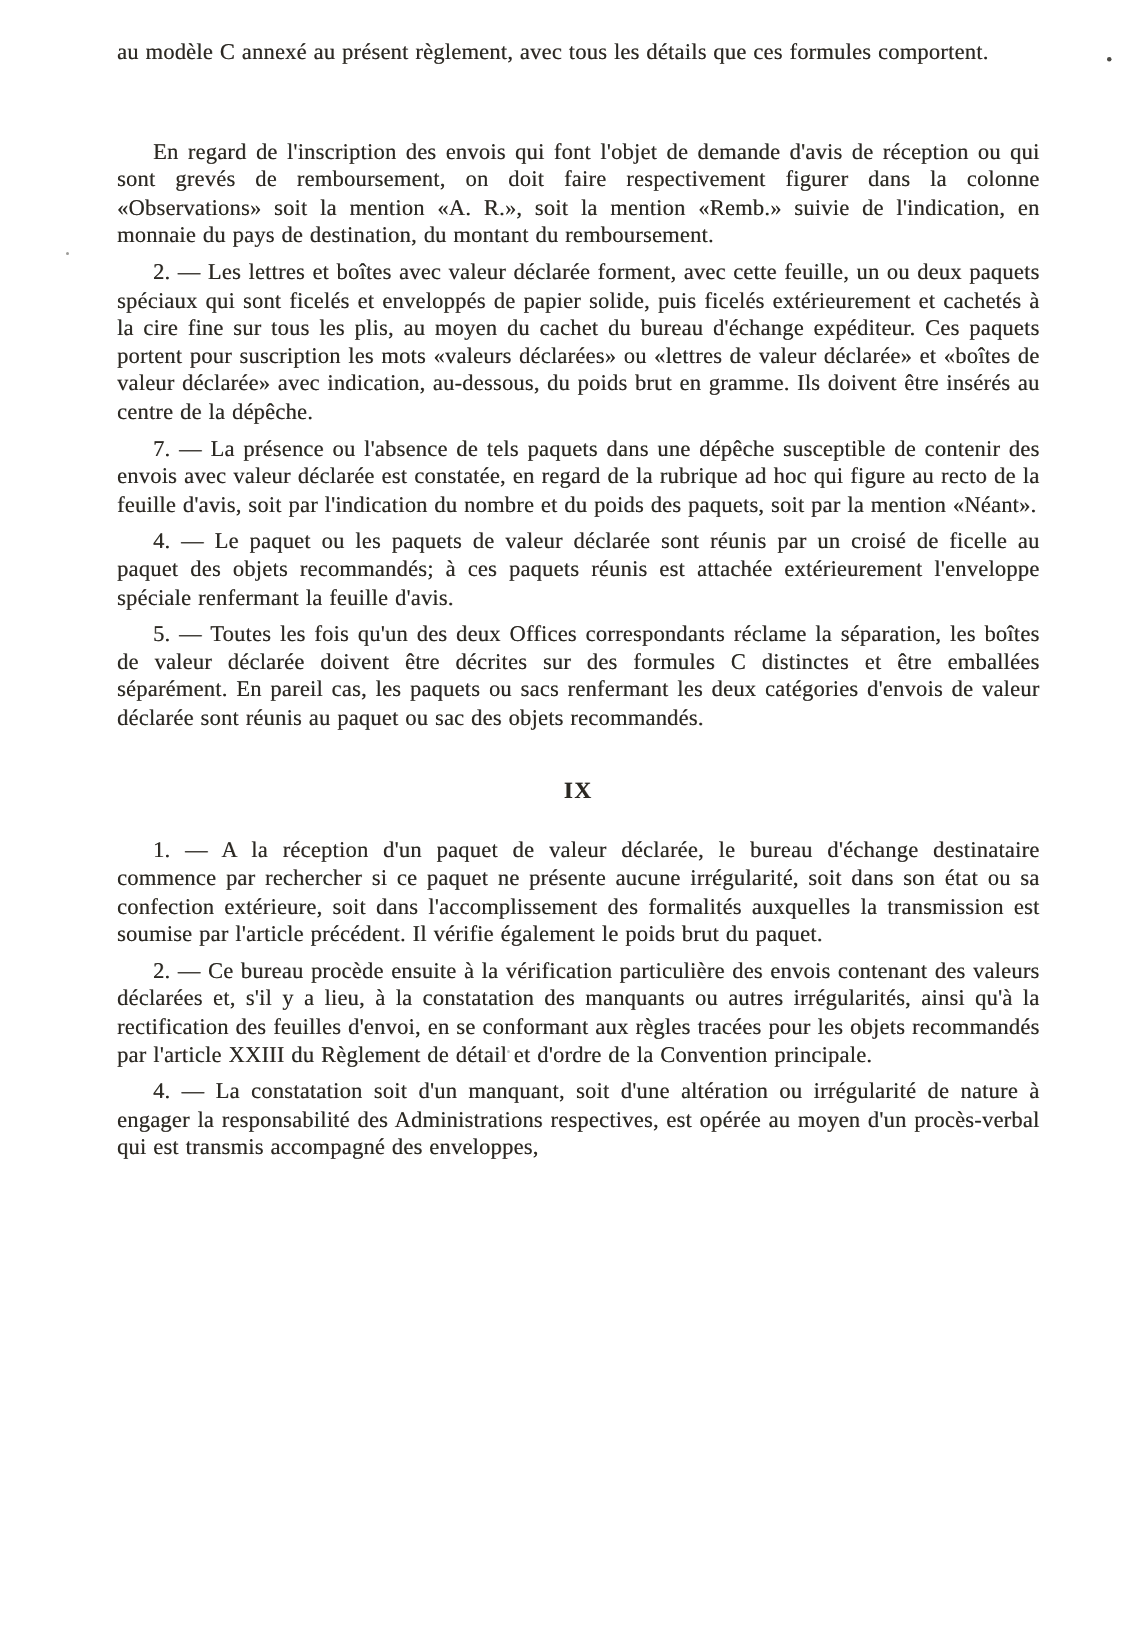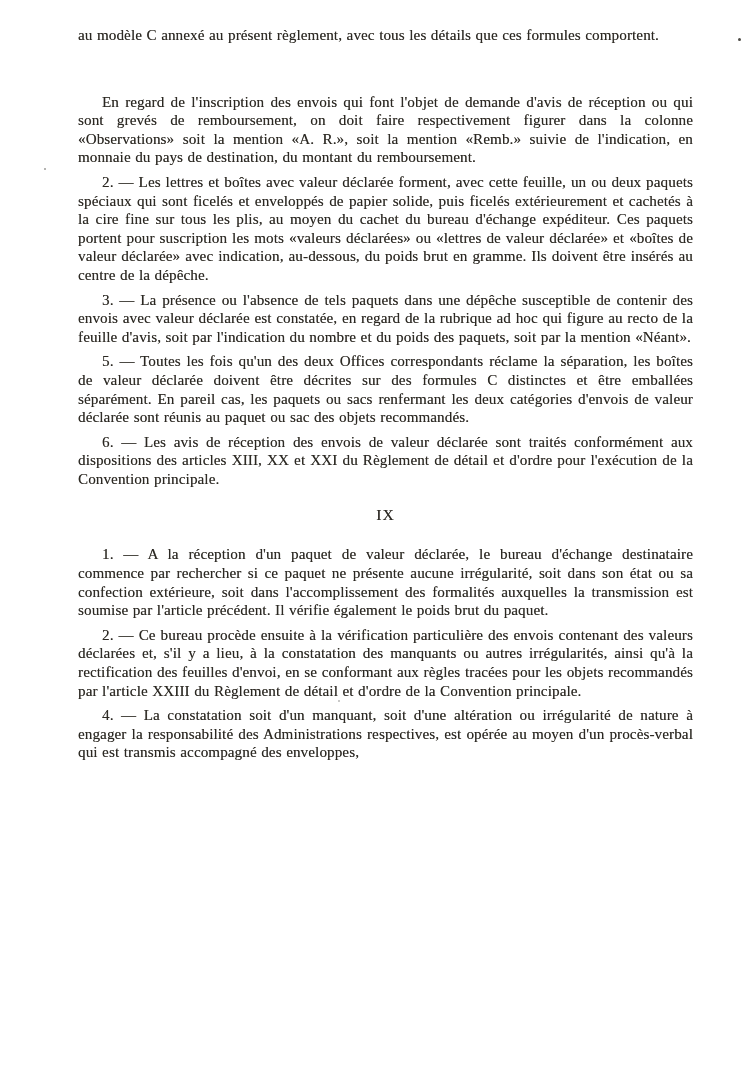--- a/index.html
+++ b/index.html
@@ -31,45 +31,45 @@
     word-spacing: 0.6px;
     text-shadow: 0.25px 0.25px 0.35px rgba(43, 40, 34, 0.55);
   }
   .para.indent { text-indent: 24px; margin-top: 48px; }
   .para.spaced { margin-top: 6px; }
   .italic { }
   .section-heading {
     text-align: center;
     font-size: 15.5px;
     line-height: 18px;
-    margin: 18px 0 21px 0;
+    margin: 31px 0 21px 0;
     letter-spacing: 1px;
-    font-weight: normal;
+    font-weight: bold;
     text-shadow: 0.25px 0.25px 0.35px rgba(43, 40, 34, 0.55);
   }
   .speck {
     position: absolute;
     background: #4c4a45;
     border-radius: 50%;
   }
   .speck-1 { left: 738px; top: 38px; width: 3px; height: 3px; }
   .speck-2 { left: 44px; top: 168px; width: 2px; height: 2px; opacity: 0.55; }
   .speck-3 { left: 338px; top: 700px; width: 2px; height: 2px; opacity: 0.4; }
 </style>
 </head>
 <body>
 
 <div class="page">
   <div class="text-block">
       <p class="para"><span>au modèle C annexé au présent règlement, avec tous les détails que ces formules comportent.</span></p>
       <p class="para indent"><span>En regard de l'inscription des envois qui font l'objet de demande d'avis de réception ou qui sont grevés de remboursement, on doit faire respectivement figurer dans la colonne «Observations» soit la mention «A. R.», soit la mention «Remb.» suivie de l'indication, en monnaie du pays de destination, du montant du remboursement.</span></p>
       <p class="para indent spaced"><span>2. — Les lettres et boîtes avec valeur déclarée forment, avec cette feuille, un ou deux paquets spéciaux qui sont ficelés et enveloppés de papier solide, puis ficelés extérieurement et cachetés à la cire fine sur tous les plis, au moyen du cachet du bureau d'échange expéditeur. Ces paquets portent pour suscription les mots «valeurs déclarées» ou «lettres de valeur déclarée» et «boîtes de valeur déclarée» avec indication, au-dessous, du poids brut en gramme. Ils doivent être insérés au centre de la dépêche.</span></p>
-      <p class="para indent spaced"><span>3. — La présence ou l'absence de tels paquets dans une dépêche susceptible de contenir des envois avec valeur déclarée est constatée, en regard de la rubrique </span><span class="italic">ad hoc</span><span> qui figure au recto de la feuille d'avis, soit par l'indication du nombre et du poids des paquets, soit par la mention «Néant».</span></p>
+      <p class="para indent spaced"><span>7. — La présence ou l'absence de tels paquets dans une dépêche susceptible de contenir des envois avec valeur déclarée est constatée, en regard de la rubrique </span><span class="italic">ad hoc</span><span> qui figure au recto de la feuille d'avis, soit par l'indication du nombre et du poids des paquets, soit par la mention «Néant».</span></p>
+      <p class="para indent spaced"><span>4. — Le paquet ou les paquets de valeur déclarée sont réunis par un croisé de ficelle au paquet des objets recommandés; à ces paquets réunis est attachée extérieurement l'enveloppe spéciale renfermant la feuille d'avis.</span></p>
       <p class="para indent spaced"><span>5. — Toutes les fois qu'un des deux Offices correspondants réclame la séparation, les boîtes de valeur déclarée doivent être décrites sur des formules C distinctes et être emballées séparément. En pareil cas, les paquets ou sacs renfermant les deux catégories d'envois de valeur déclarée sont réunis au paquet ou sac des objets recommandés.</span></p>
-      <p class="para indent spaced"><span>6. — Les avis de réception des envois de valeur déclarée sont traités conformément aux dispositions des articles XIII, XX et XXI du Règlement de détail et d'ordre pour l'exécution de la Convention principale.</span></p>
       <div class="section-heading">IX</div>
       <p class="para indent spaced"><span>1. — A la réception d'un paquet de valeur déclarée, le bureau d'échange destinataire commence par rechercher si ce paquet ne présente aucune irrégularité, soit dans son état ou sa confection extérieure, soit dans l'accomplissement des formalités auxquelles la transmission est soumise par l'article précédent. Il vérifie également le poids brut du paquet.</span></p>
       <p class="para indent spaced"><span>2. — Ce bureau procède ensuite à la vérification particulière des envois contenant des valeurs déclarées et, s'il y a lieu, à la constatation des manquants ou autres irrégularités, ainsi qu'à la rectification des feuilles d'envoi, en se conformant aux règles tracées pour les objets recommandés par l'article XXIII du Règlement de détail et d'ordre de la Convention principale.</span></p>
       <p class="para indent spaced"><span>4. — La constatation soit d'un manquant, soit d'une altération ou irrégularité de nature à engager la responsabilité des Administrations respectives, est opérée au moyen d'un procès-verbal qui est transmis accompagné des enveloppes,</span></p>
     </div>
   <div class="speck speck-1"></div>
   <div class="speck speck-2"></div>
   <div class="speck speck-3"></div>
 </div>
 

